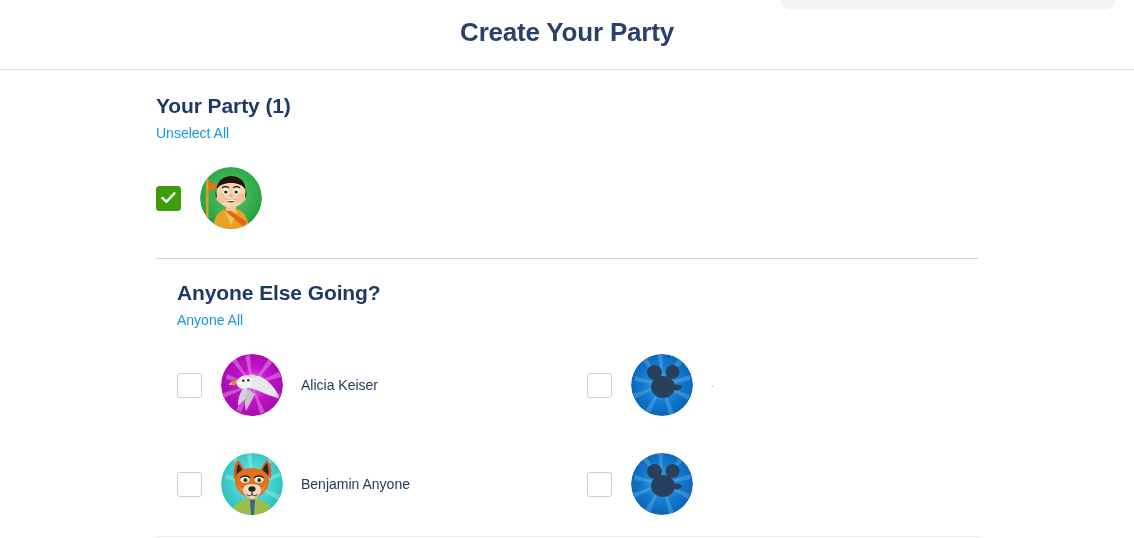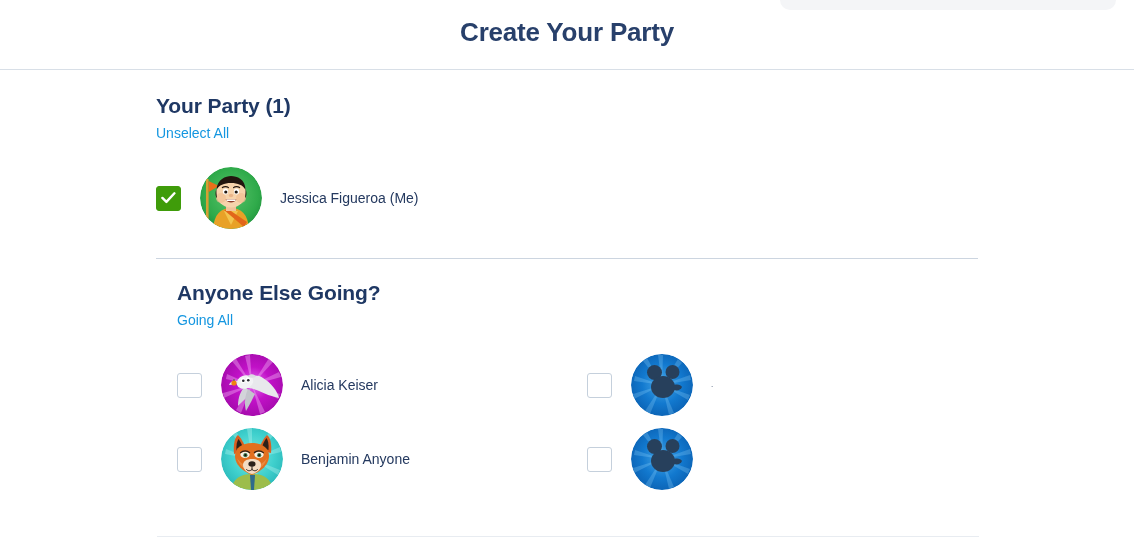--- a/index.html
+++ b/index.html
@@ -97,21 +97,21 @@
     height: 1px;
     background: #ccd5e0;
     margin-top: 28px;
   }
 
   
   .rows {
     margin-top: 24px;
     display: grid;
     grid-template-columns: 410px 410px;
-    row-gap: 10px;
+    row-gap: 35px;
   }
   .row-single {
     margin-top: 24px;
     display: grid;
     grid-template-columns: 410px 410px;
   }
 
   .person {
     display: flex;
     align-items: center;
@@ -244,31 +244,30 @@
                   <path d="M33.5 20.6 C35 19.4 38 19.4 39.6 20.6" stroke="#23150e" stroke-width="1.2" fill="none" stroke-linecap="round"></path>
 
                   <ellipse cx="31" cy="28.5" rx="2.2" ry="1.7" fill="#eab489"></ellipse>
 
                   <path d="M25.5 32.5 C28 36.5 34 36.5 36.5 32.5 Z" fill="#8e3d2c"></path>
                   <path d="M26.5 32.5 L35.5 32.5 L35.5 34 L26.5 34 Z" fill="#ffffff"></path>
                 </g>
               </svg>
             </div>
 
-            <div class="person-name">Jessica Figueroa (Me)</div>
           </div>
 
         </div>
 
         <div class="divider"></div>
       </div>
 
       <div class="section second">
         <h2 class="section-title">Anyone Else Going?</h2>
-        <a class="link-action">Going All</a>
+        <a class="link-action">Anyone All</a>
 
         <div class="rows">
 
           <div class="person">
             <div class="checkbox">
               
             </div>
             <div class="avatar">
               <svg width="62" height="62" viewBox="0 0 62 62">
                 <defs>

